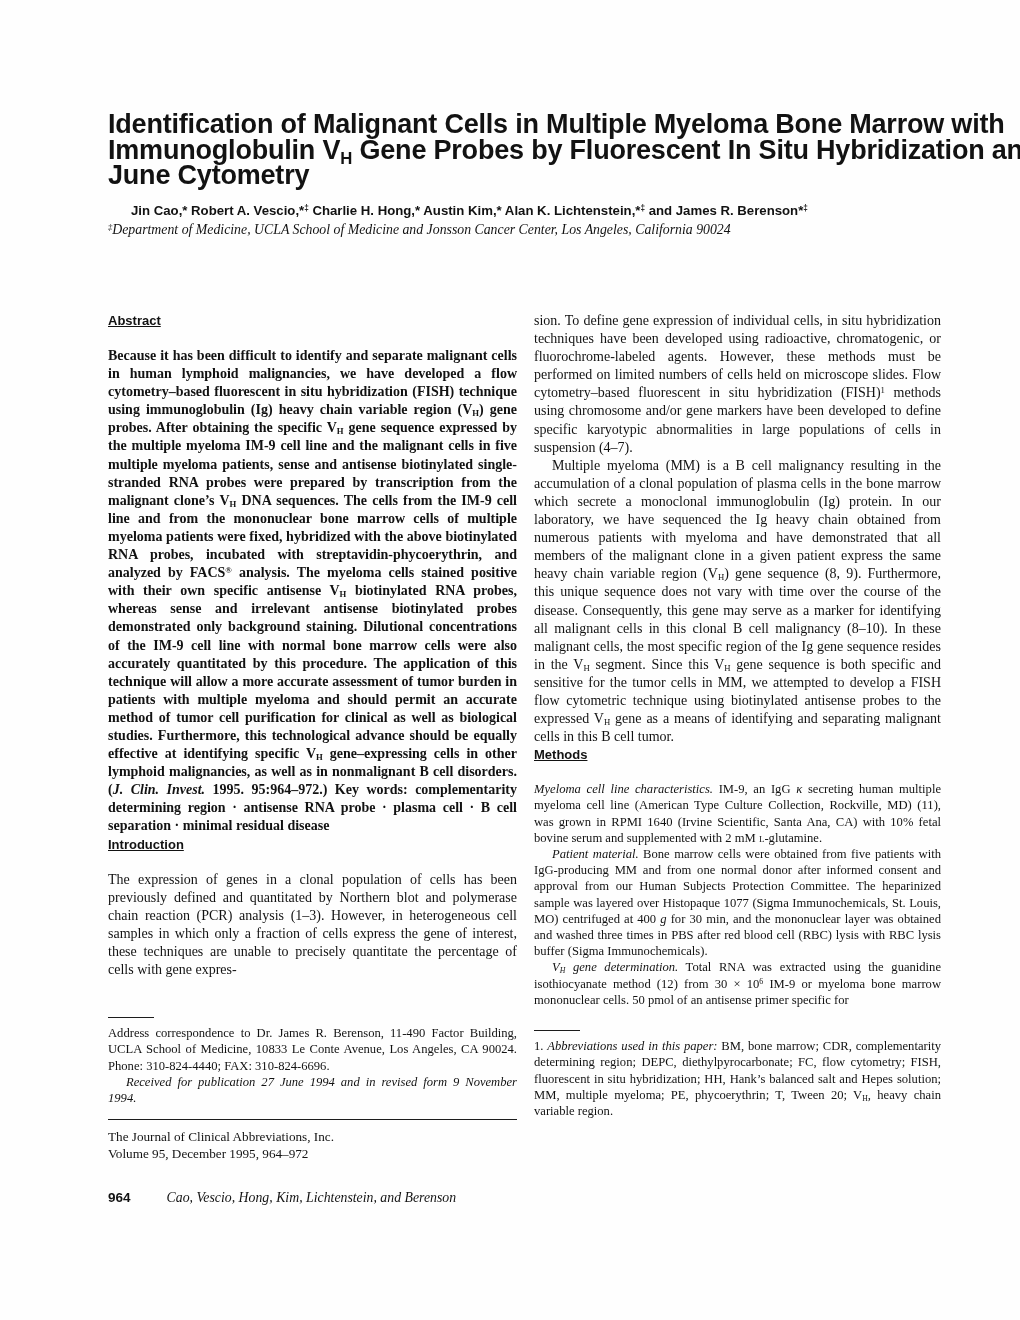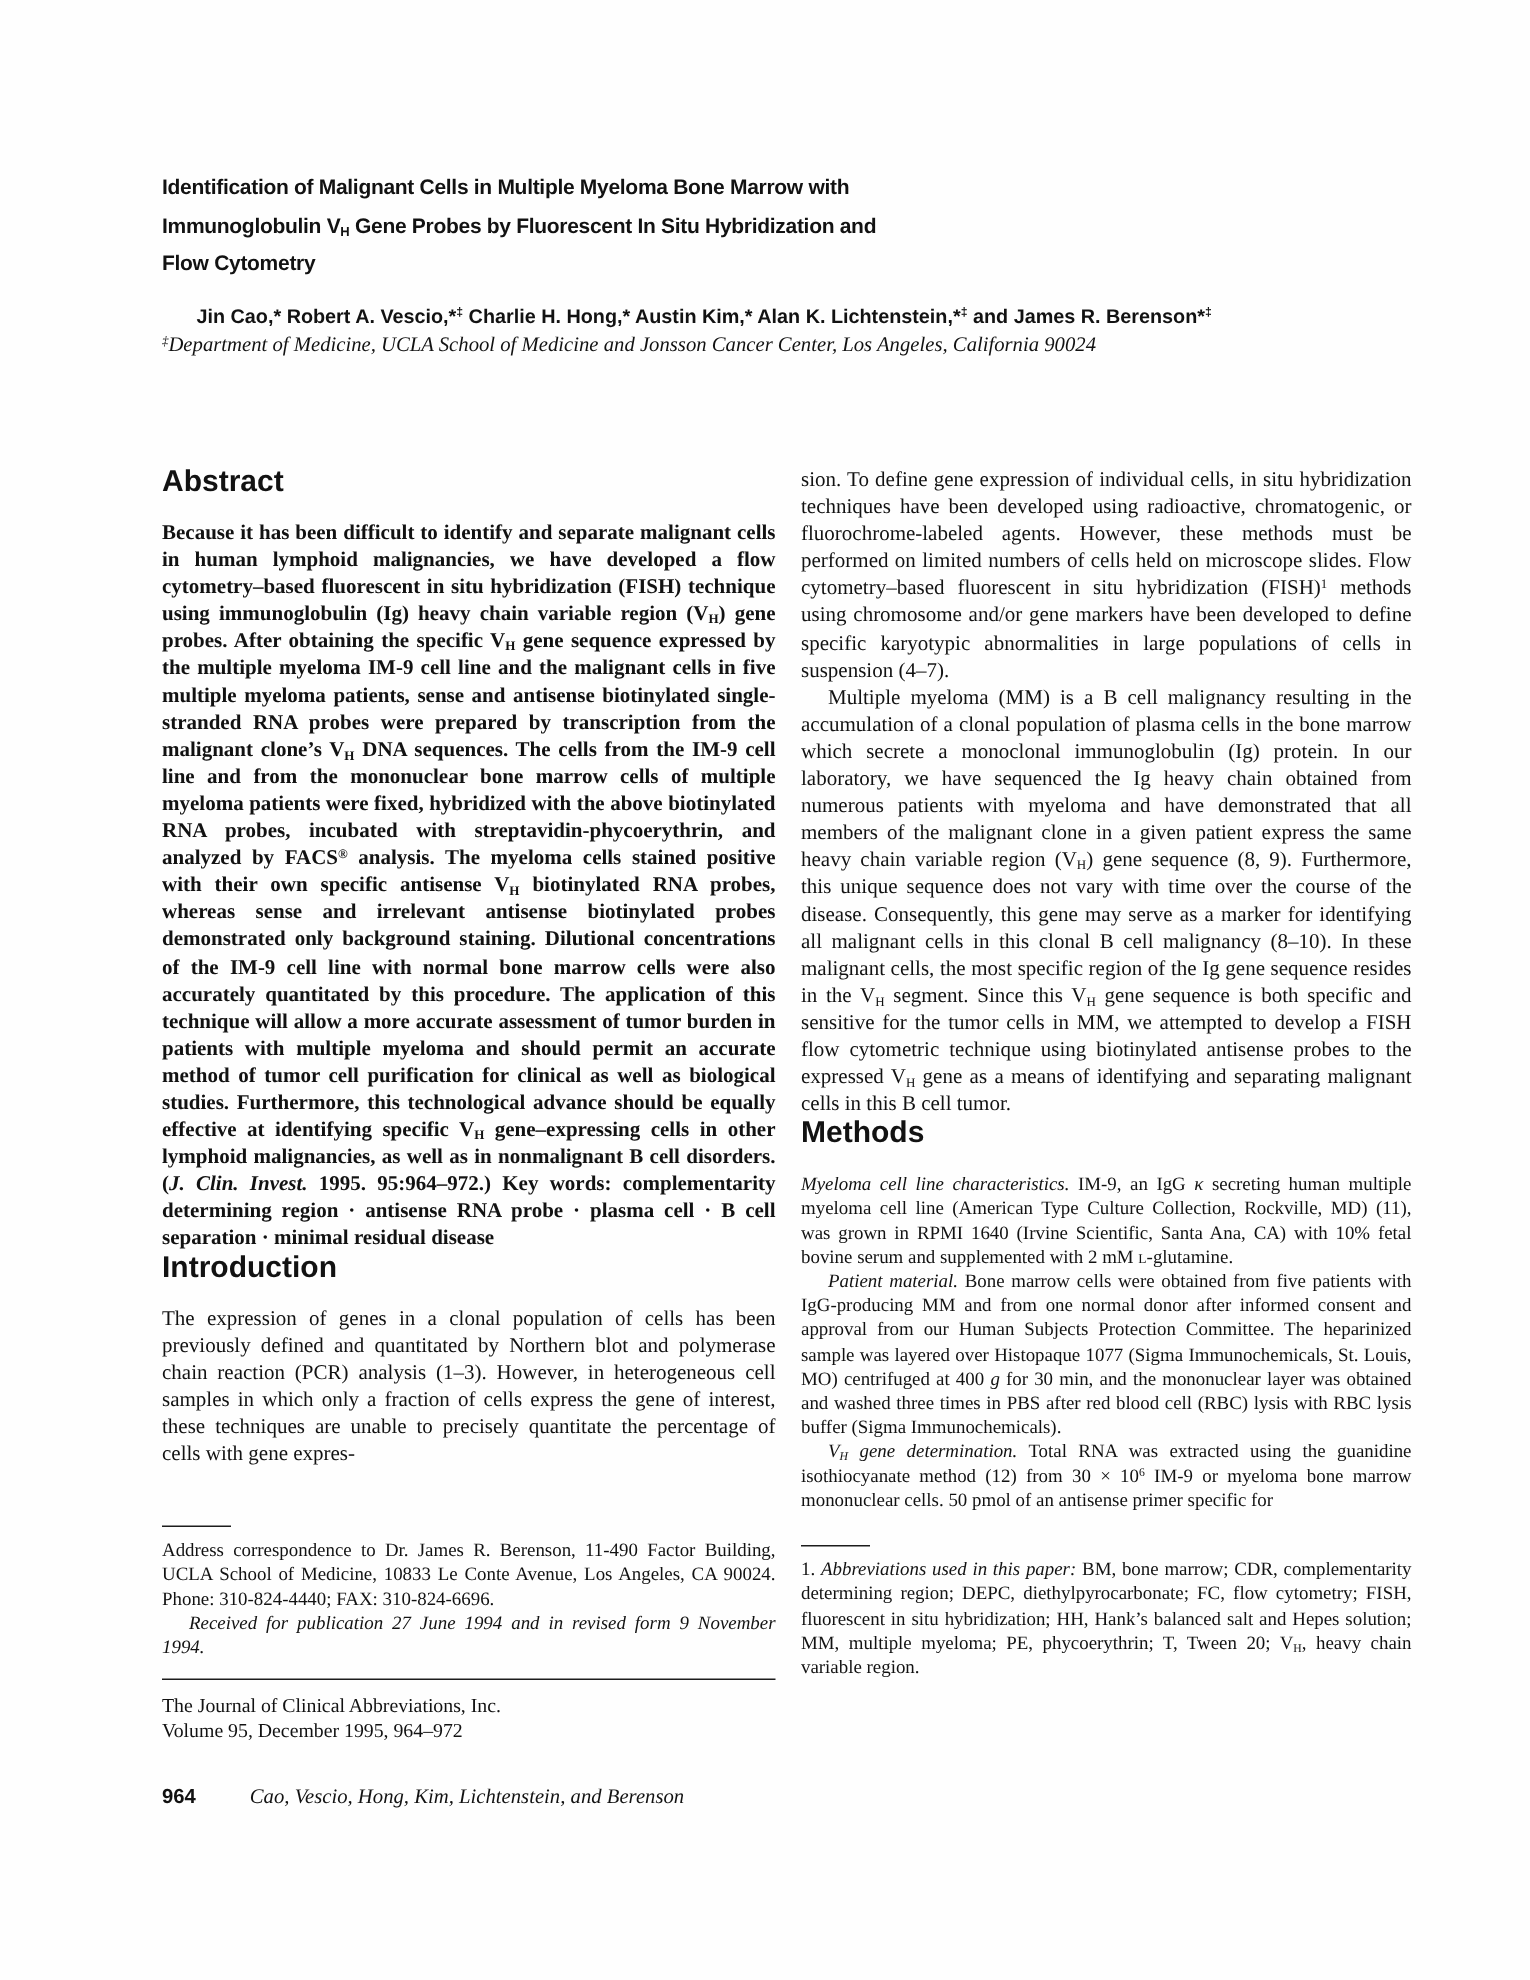--- a/index.html
+++ b/index.html
@@ -9,37 +9,37 @@
     font-family:"Liberation Serif", serif;
     overflow:hidden;
   }
   .page p { margin:0; }
   sub { font-size:62%; vertical-align:-0.28em; line-height:0; }
   sup { font-size:62%; vertical-align:0.5em; line-height:0; }
 
   .header { position:absolute; left:108px; top:112px; width:840px; }
   .title {
     font-family:"Liberation Sans", sans-serif; font-weight:bold;
-    font-size:14px; line-height:25.5px; letter-spacing:-0.2px;
+    font-size:27px; line-height:25.5px; letter-spacing:-0.2px;
   }
   .title > div { white-space:nowrap; }
   .authors {
     font-family:"Liberation Sans", sans-serif; font-weight:bold;
     font-size:13.2px; margin-top:14px; white-space:nowrap;margin-left:23px;
   }
   .affils { font-size:13.8px; font-style:italic; line-height:16.8px; margin-top:4px; }
   .affils > div { white-space:nowrap; }
 
   .col { position:absolute; top:312px; text-align:justify; font-size:14px; line-height:18.1px; }
   .col-left  { left:108px; width:409px; }
   .col-right { left:534px; width:407px; }
 
   h2.sec {
     font-family:"Liberation Sans", sans-serif; font-weight:bold;
-    font-size:20px; line-height:18px; margin:0 0 17px 0; text-align:left;
+    font-size:13px; line-height:18px; margin:0 0 17px 0; text-align:left;text-decoration:underline;
   }
   .abstract-body { font-weight:bold; }
   .intro-head { margin:32px 0 17px 0; }
   .methods-head { margin:18px 0 16px 0; }
 
   .p-indent { text-indent:18px; }
   .methods-p { font-size:12.6px; line-height:16.2px; }
   .sc { font-variant:small-caps; }
 
   .fnrule { width:46px; height:1px; background:#1c1c1c; margin:38px 0 7px 0; }
@@ -56,21 +56,21 @@
 </style>
 </head>
 <body>
 
 <div class="page">
 
   <header class="header">
     <div class="title">
       <div>Identification of Malignant Cells in Multiple Myeloma Bone Marrow with</div>
       <div>Immunoglobulin V<sub>H</sub> Gene Probes by Fluorescent In Situ Hybridization and</div>
-      <div>Flow Cytometry</div>
+      <div>June Cytometry</div>
     </div>
     <div class="authors">Jin Cao,* Robert A. Vescio,*<sup>‡</sup> Charlie H. Hong,* Austin Kim,* Alan K. Lichtenstein,*<sup>‡</sup> and James R. Berenson*<sup>‡</sup></div>
     <div class="affils">
       <div><sup>‡</sup>Department of Medicine, UCLA School of Medicine and Jonsson Cancer Center, Los Angeles, California 90024</div>
     </div>
   </header>
 
   <section class="col col-left">
     <h2 class="sec">Abstract</h2>
     <p class="abstract-body">Because it has been difficult to identify and separate malignant cells in human lymphoid malignancies, we have developed a flow cytometry–based fluorescent in situ hybridization (FISH) technique using immunoglobulin (Ig) heavy chain variable region (V<sub>H</sub>) gene probes. After obtaining the specific V<sub>H</sub> gene sequence expressed by the multiple myeloma IM-9 cell line and the malignant cells in five multiple myeloma patients, sense and antisense biotinylated single-stranded RNA probes were prepared by transcription from the malignant clone’s V<sub>H</sub> DNA sequences. The cells from the IM-9 cell line and from the mononuclear bone marrow cells of multiple myeloma patients were fixed, hybridized with the above biotinylated RNA probes, incubated with streptavidin-phycoerythrin, and analyzed by FACS<sup>®</sup> analysis. The myeloma cells stained positive with their own specific antisense V<sub>H</sub> biotinylated RNA probes, whereas sense and irrelevant antisense biotinylated probes demonstrated only background staining. Dilutional concentrations of the IM-9 cell line with normal bone marrow cells were also accurately quantitated by this procedure. The application of this technique will allow a more accurate assessment of tumor burden in patients with multiple myeloma and should permit an accurate method of tumor cell purification for clinical as well as biological studies. Furthermore, this technological advance should be equally effective at identifying specific V<sub>H</sub> gene–expressing cells in other lymphoid malignancies, as well as in nonmalignant B cell disorders. (<i>J. Clin. Invest.</i> 1995. 95:964–972.) Key words: complementarity determining region · antisense RNA probe · plasma cell · B cell separation · minimal residual disease</p>

